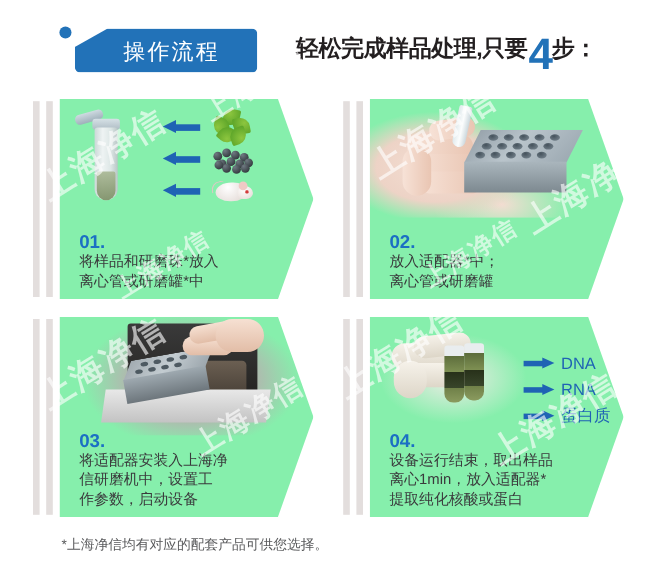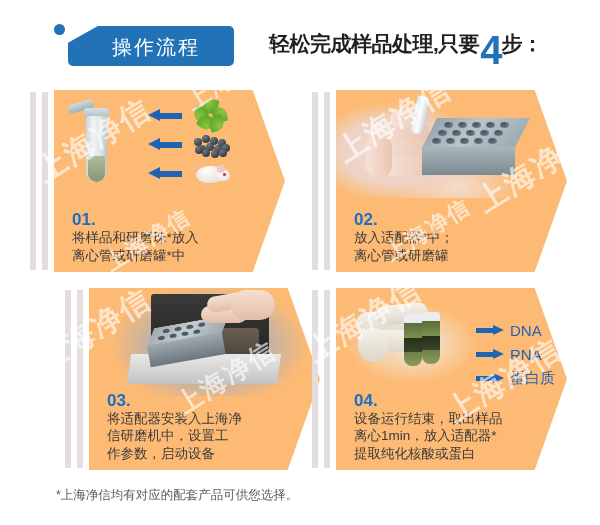--- a/index.html
+++ b/index.html
@@ -74,37 +74,37 @@
     position: absolute;
     left: 0; top: 90px;
     width: 600px; height: 390px;
   }
   .card {
     position: absolute;
     width: 255px; height: 182px;
   }
   .card.c1 { left: 30px;  top: 0px; }
   .card.c2 { left: 312px; top: 0px; }
-  .card.c3 { left: 30px;  top: 198px; margin-left: 35px; }
+  .card.c3 { left: 30px;  top: 198px; }
   .card.c4 { left: 312px; top: 198px; }
 
   .bar {
     position: absolute;
     top: 2px;
     width: 6px; height: 178px;
     background: #e3dedd;
   }
   .bar.b1 { left: 0px; }
   .bar.b2 { left: 12px; }
 
   .panel {
     position: absolute;
     left: 24px; top: 0;
     width: 231px; height: 182px;
-    background: #fdba74;
+    background: #86efac;
     -webkit-clip-path: polygon(0 0, 86% 0, 100% 50%, 86% 100%, 0 100%);
     clip-path: polygon(0 0, 86% 0, 100% 50%, 86% 100%, 0 100%);
     overflow: hidden;
   }
 
   
   .photo {
     position: absolute;
     left: 0; top: 0;
     width: 231px; height: 108px;

